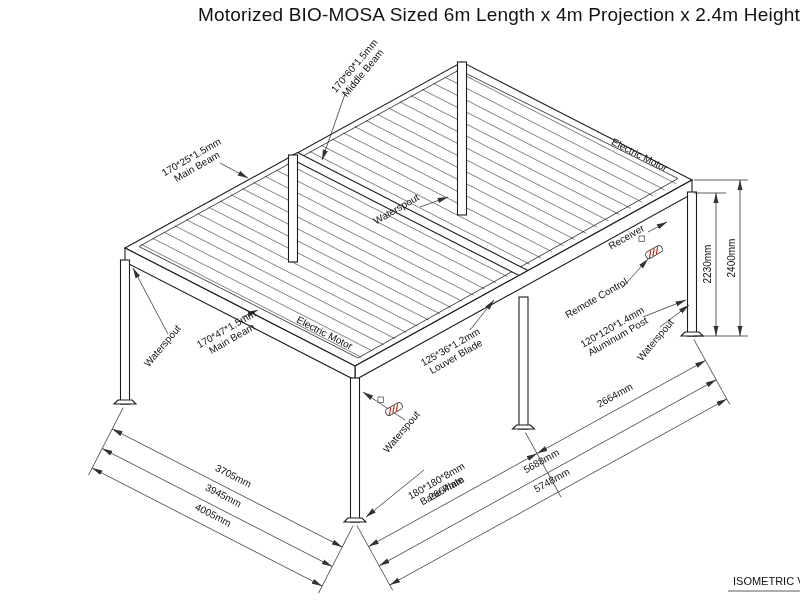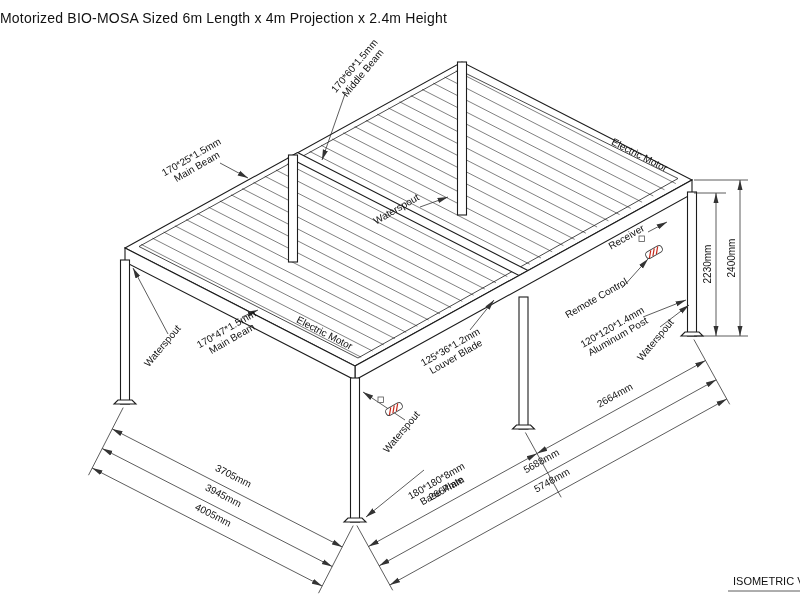--- a/index.html
+++ b/index.html
@@ -1,19 +1,19 @@
 <!DOCTYPE html>
 <html><head>
 <meta charset="utf-8">
 <style>
   html,body{margin:0;padding:0;background:#fff;}
   .page{position:relative;width:800px;height:600px;background:#fff;overflow:hidden;
         font-family:"Liberation Sans", sans-serif;}
-  .title{position:absolute;top:10px;left:0;width:100%;text-align:left;
-         font-size:14px;font-weight:500;color:#111;letter-spacing:.2px;}
+  .title{position:absolute;top:4px;left:0;width:100%;text-align:right;
+         font-size:19px;font-weight:500;color:#111;letter-spacing:.2px;}
   svg{position:absolute;top:0;left:0;}
   .structfill{stroke:#1c1c1c;stroke-width:1.1;fill:#fff;}
   .thin{stroke:#1c1c1c;stroke-width:.8;fill:none;}
   #louvers line{stroke:#4a4a4a;stroke-width:.7;}
   .dim{stroke:#333;stroke-width:.8;fill:none;}
   .leader{stroke:#333;stroke-width:.8;fill:none;}
   text{font-family:"Liberation Sans", sans-serif;font-size:10px;fill:#111;}
   .lbl{text-anchor:middle;}
   .viewlbl{font-size:11px;}
   .hatch{stroke:#c62a1c;stroke-width:1.2;fill:none;}

